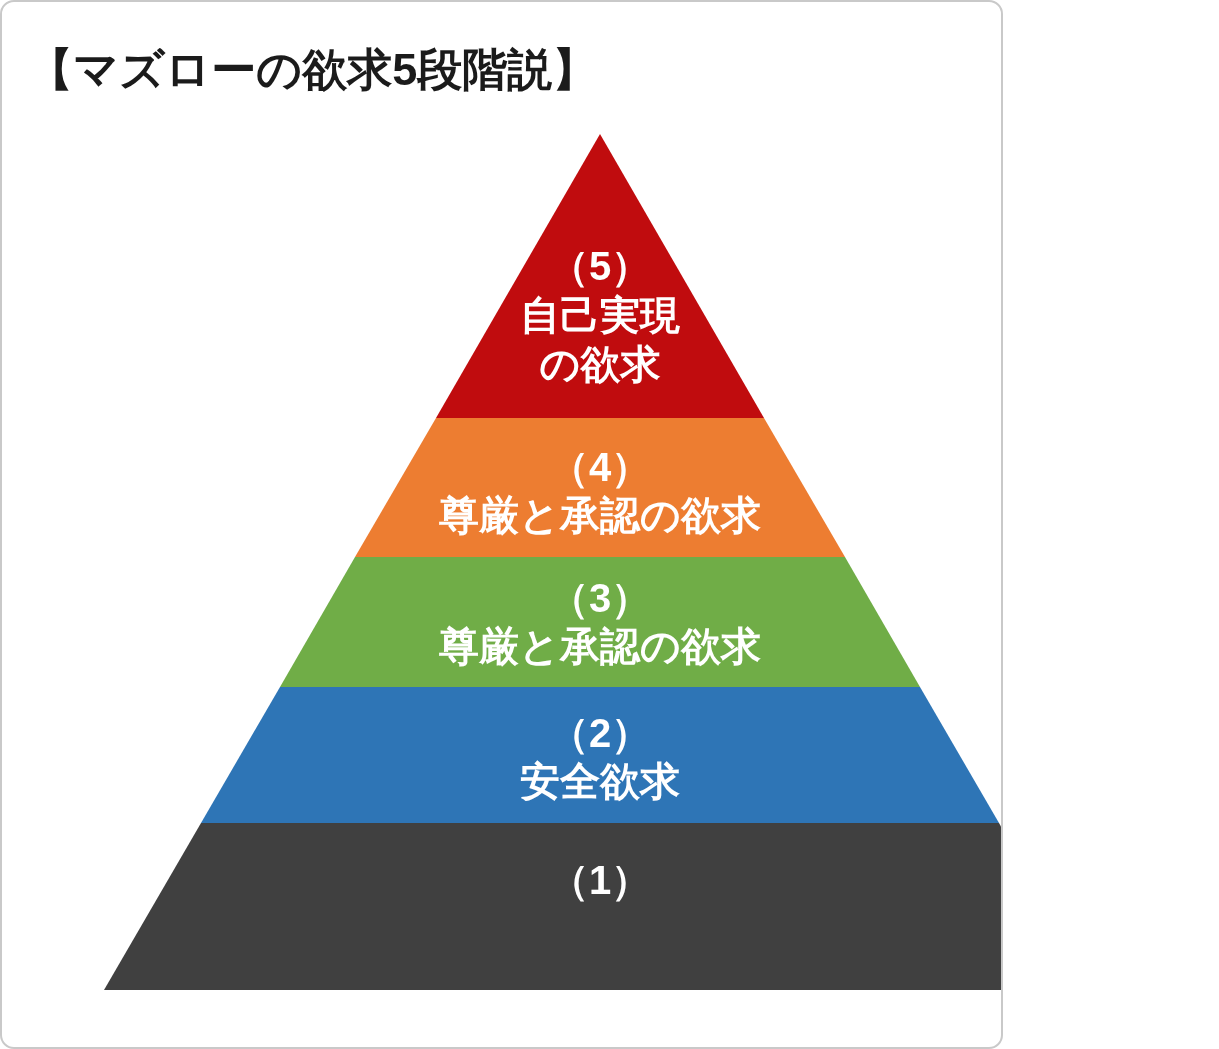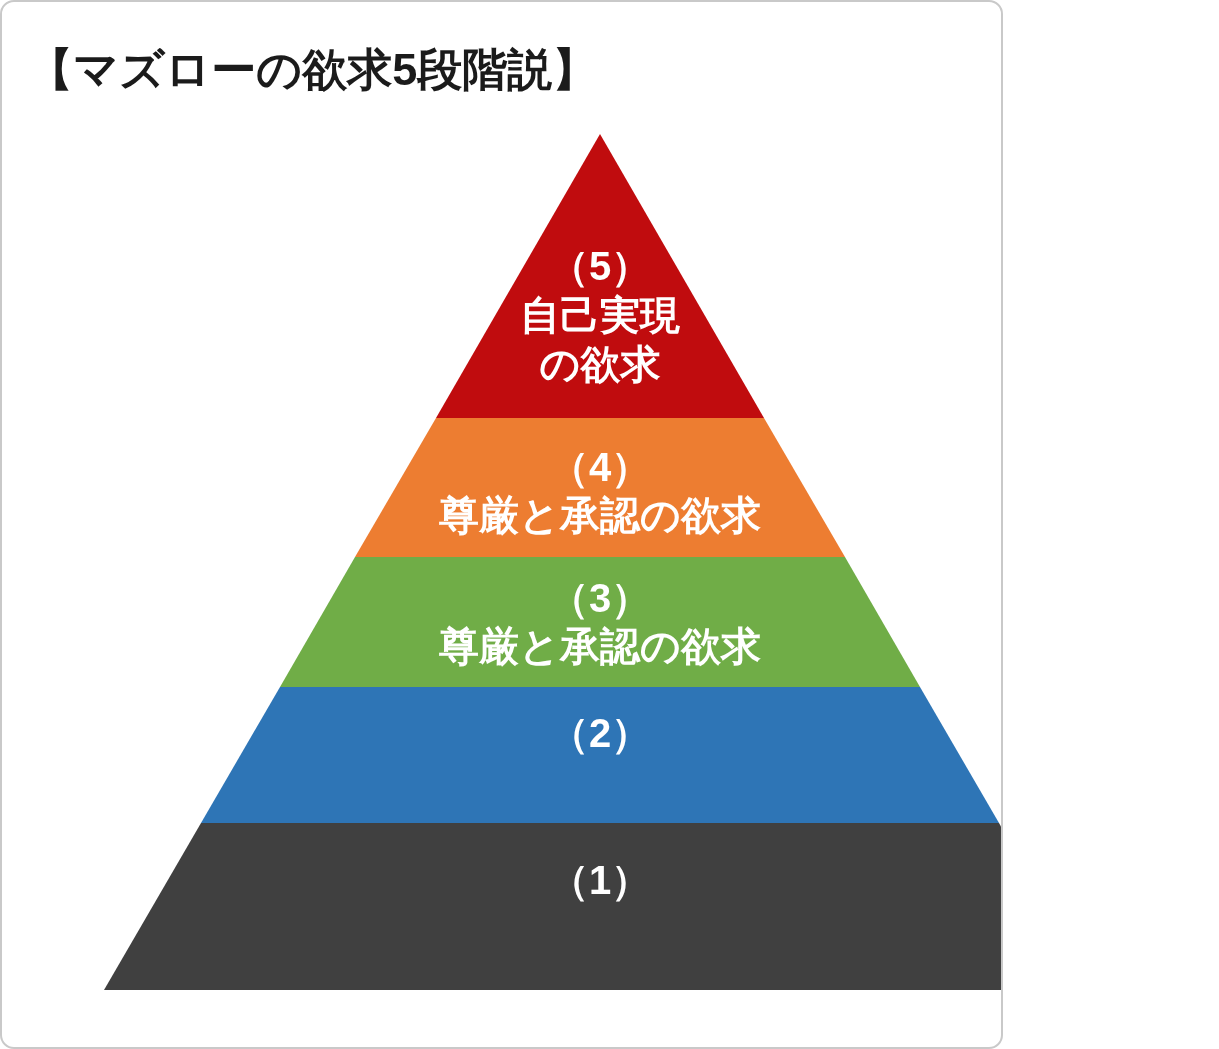--- a/index.html
+++ b/index.html
@@ -78,19 +78,20 @@
     <div>尊厳と承認の欲求</div>
   </div>
 
   <div class="tier-label t3">
     <div>（3）</div>
     <div>尊厳と承認の欲求</div>
   </div>
 
   <div class="tier-label t2">
     <div>（2）</div>
+    <div>安全欲求</div>
   </div>
 
   <div class="tier-label t1">
     <div>（1）</div>
   </div>
 
 </div>
 
 </body></html>

